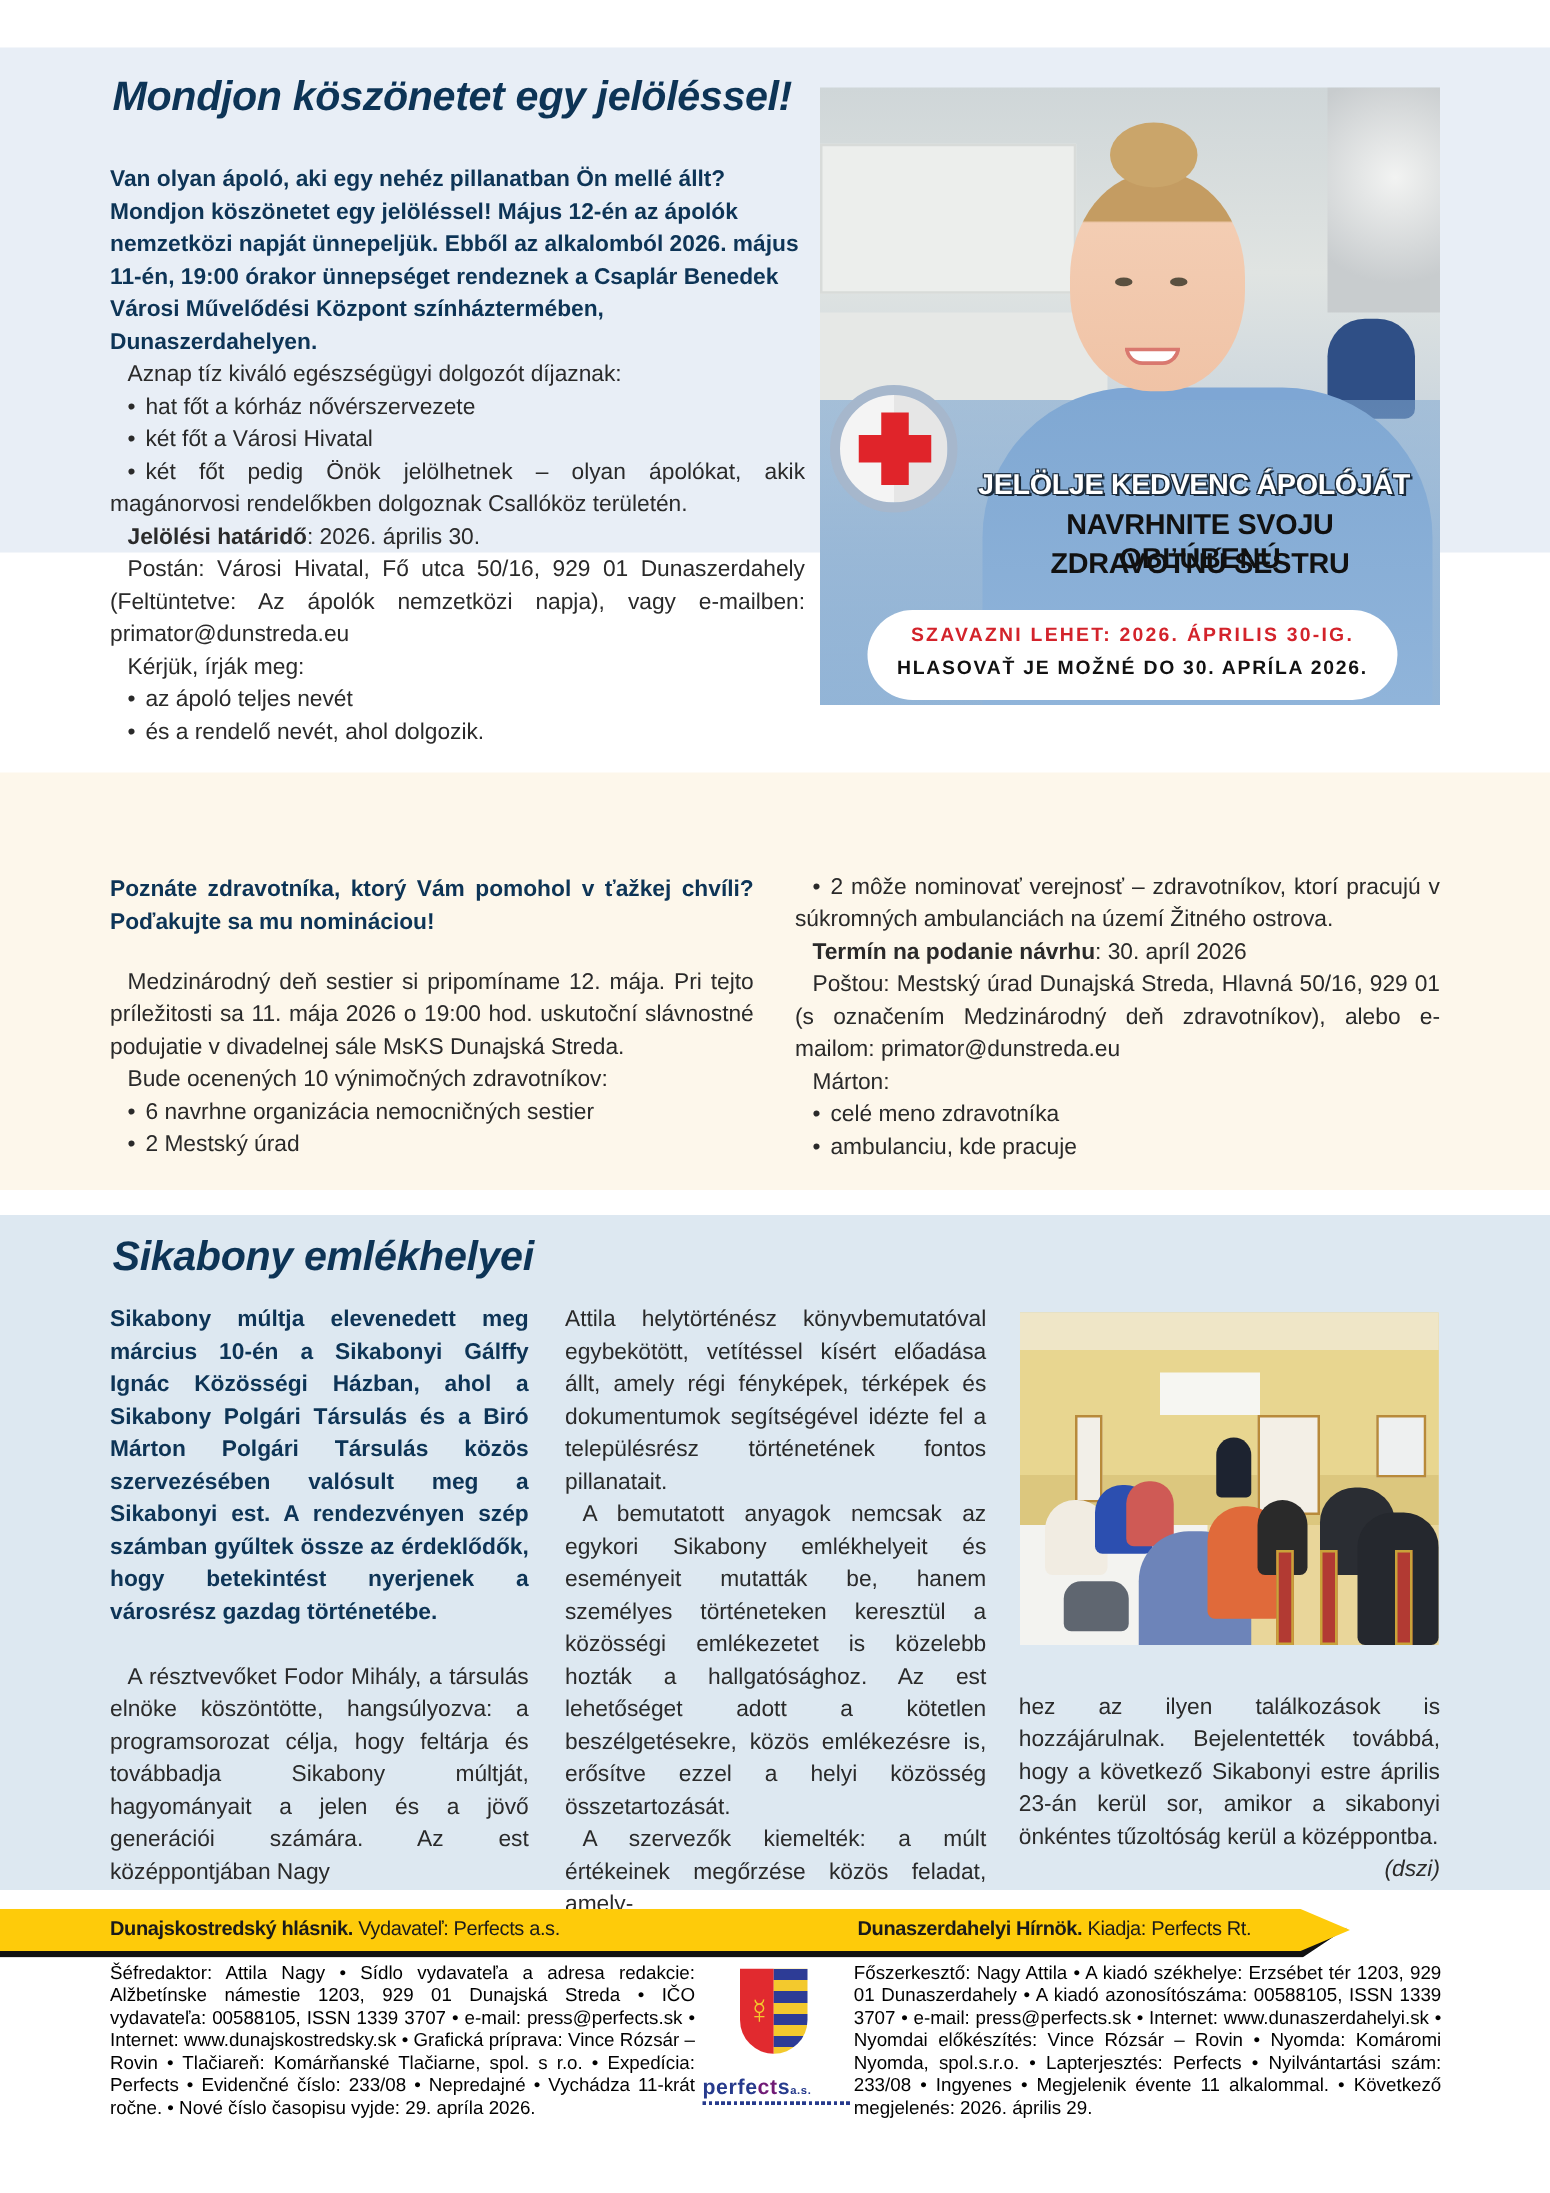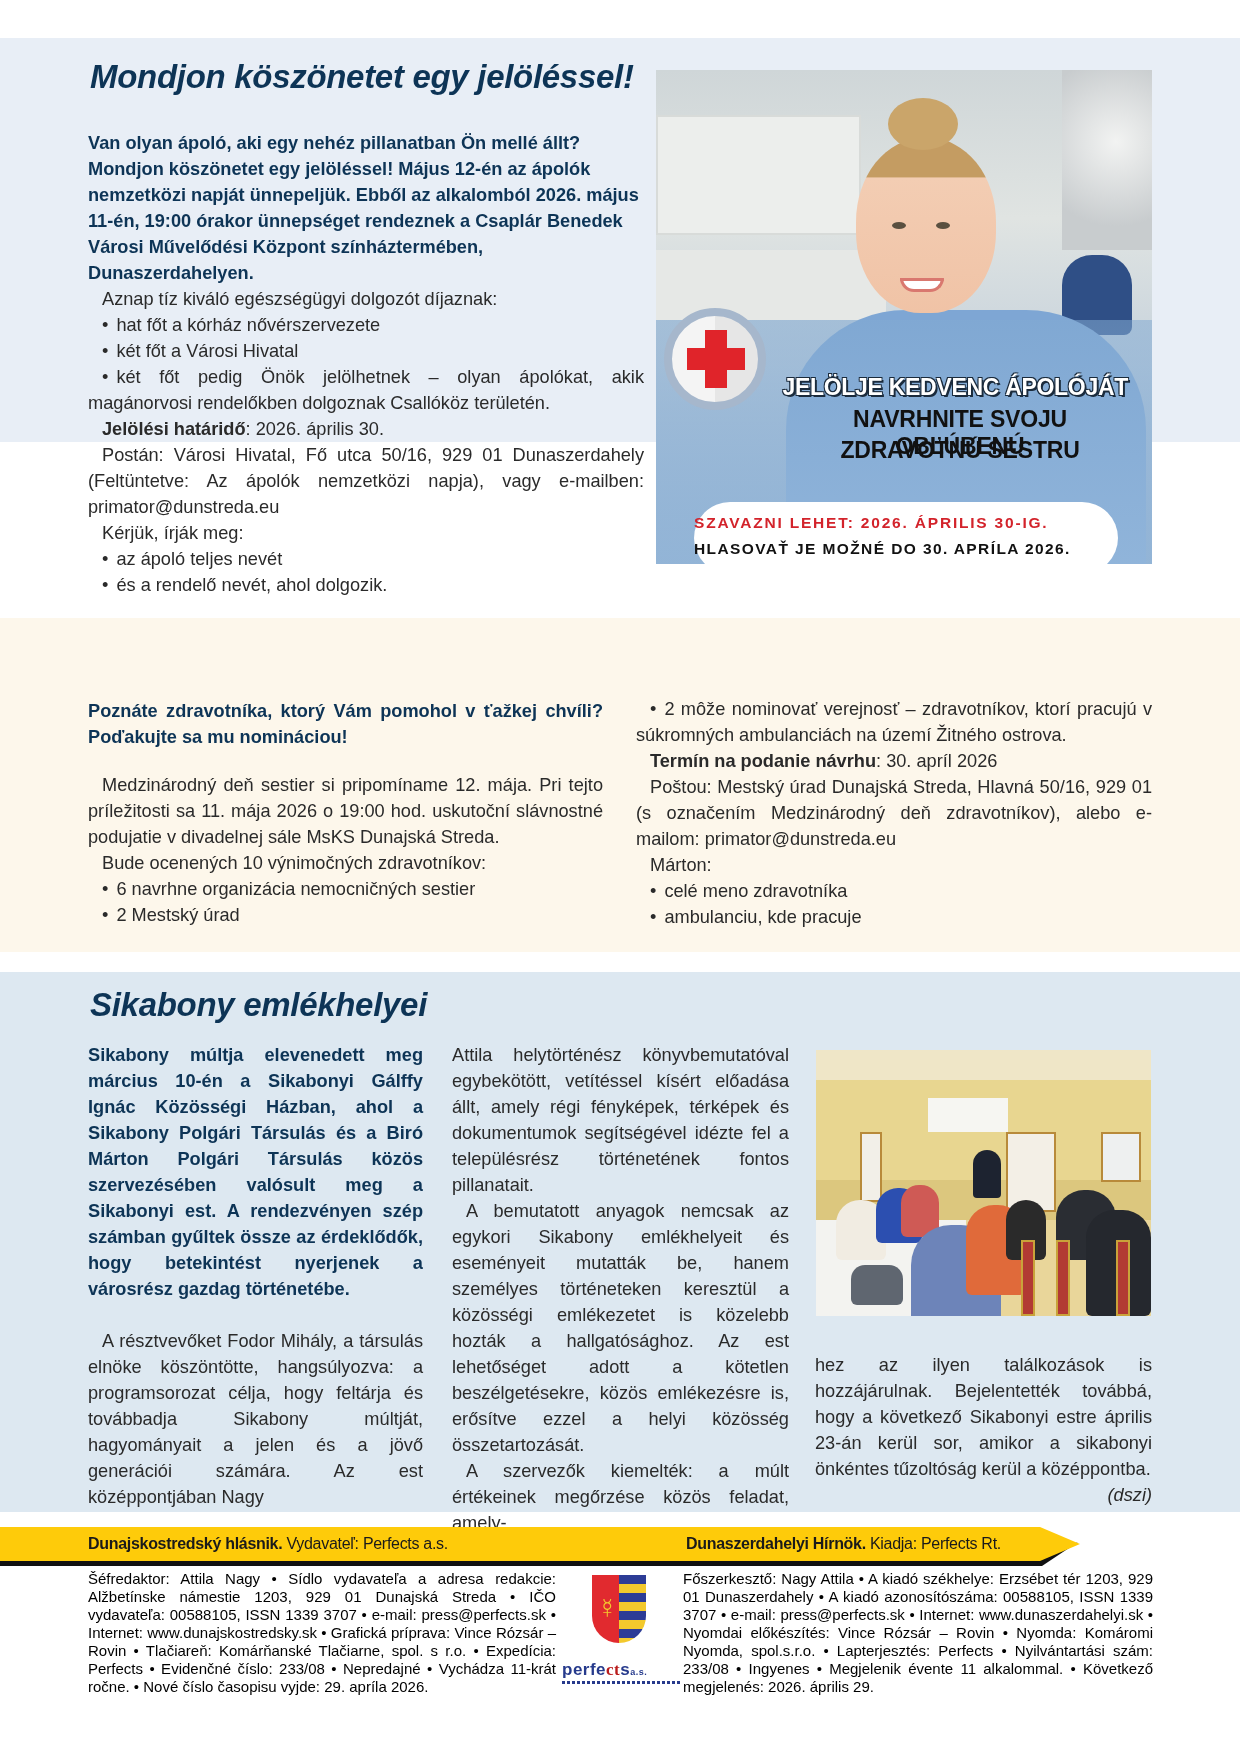--- a/index.html
+++ b/index.html
@@ -45,21 +45,21 @@
     .poster .smile { position: absolute; left: 244px; top: 208px; width: 44px; height: 14px; border-radius: 0 0 22px 22px; background: #ffffff; border: 3px solid #d9786f; }
     .poster .scrubs { position: absolute; left: 130px; top: 240px; width: 360px; height: 260px; border-radius: 120px 120px 0 0; background: #7ea6d4; }
     .poster .overlay { position: absolute; left: 0; top: 250px; width: 496px; height: 244px; background: linear-gradient(180deg, rgba(130,170,210,0.55), rgba(150,185,220,0.75)); }
     .cross-badge { position: absolute; left: 8px; top: 238px; width: 102px; height: 102px; border-radius: 50%; background: linear-gradient(90deg, #f4f4f4 50%, #e6e6e6 50%); border: 8px solid #a6b7cc; }
     .cross-v { position: absolute; left: 33px; top: 14px; width: 22px; height: 58px; background: #e0242a; }
     .cross-h { position: absolute; left: 15px; top: 32px; width: 58px; height: 22px; background: #e0242a; }
     .poster-line1 { position: absolute; left: 0; width: 496px; top: 304px; text-align: right; padding-right: 24px; font-weight: bold; font-size: 23px; color: #ffffff; letter-spacing: -0.3px; text-shadow: 2px 2px 0 #1b2b3c, -1px -1px 0 #1b2b3c, 1px -1px 0 #1b2b3c, -1px 1px 0 #1b2b3c; }
     .poster-line2, .poster-line3 { position: absolute; left: 130px; width: 348px; text-align: center; font-weight: bold; font-size: 23px; color: #111111; letter-spacing: -0.2px; }
     .poster-line2 { top: 336px; }
     .poster-line3 { top: 367px; }
-    .pill { position: absolute; left: 38px; top: 432px; width: 424px; height: 72px; background: #ffffff; border-radius: 36px; }
+    .pill { position: absolute; left: 38px; top: 418px; width: 424px; height: 72px; background: #ffffff; border-radius: 36px; text-align: center; }
     .pill-1 { margin-top: 12px; color: #d3232b; font-weight: bold; font-size: 15.5px; letter-spacing: 1.8px; }
     .pill-2 { margin-top: 8px; color: #111111; font-weight: bold; font-size: 15.5px; letter-spacing: 1.4px; }
 
     
     .s2-left { position: absolute; left: 88px; top: 80px; width: 515px; }
     .s2-right { position: absolute; left: 636px; top: 78px; width: 516px; }
 
     
     .s3-col1 { position: absolute; left: 88px; top: 70px; width: 335px; }
     .s3-col2 { position: absolute; left: 452px; top: 70px; width: 337px; }
@@ -104,21 +104,21 @@
 
     .imprint { position: absolute; top: 1570px; font-size: 15px; line-height: 18px; color: #000000; text-align: justify; }
     .imprint-left { left: 88px; width: 468px; }
     .imprint-right { left: 683px; width: 470px; }
 
     .coat { position: absolute; left: 592px; top: 1575px; width: 54px; height: 68px; }
     .coat-left { position: absolute; left: 0; top: 0; width: 27px; height: 68px; background: #e12a2f; border-radius: 0 0 0 30px; }
     .coat-right { position: absolute; left: 27px; top: 0; width: 27px; height: 68px; border-radius: 0 0 30px 0; background: repeating-linear-gradient(180deg, #2d3c96 0 9px, #f3c92d 9px 18px); }
     .coat-symbol { position: absolute; left: 5px; top: 12px; width: 18px; height: 44px; color: #f3c92d; font-size: 28px; line-height: 44px; text-align: center; font-weight: bold; }
     .perfects { position: absolute; left: 562px; top: 1660px; font-size: 17px; font-weight: bold; color: #263a8c; letter-spacing: 0.5px; }
-    .perfects .hi { color: #b91c1c; font-family: Liberation Serif, serif; }
+    .perfects .hi { color: #701a75; }
     .perfects .as { font-size: 9px; color: #263a8c; }
     .perfects-sub { position: absolute; left: 562px; top: 1681px; width: 118px; height: 3px; background: repeating-linear-gradient(90deg, #263a8c 0 3px, transparent 3px 5px); }
   </style>
 </head>
 <body>
 
 <div class="section s1">
   <h1 class="title" style="top:20px;">Mondjon köszönetet egy jelöléssel!</h1>
   <div class="s1-text">
     <p class="p lead">Van olyan ápoló, aki egy nehéz pillanatban Ön mellé állt? Mondjon köszönetet egy jelöléssel! Május 12-én az ápolók nemzetközi napját ünnepeljük. Ebből az alkalomból 2026. május 11-én, 19:00 órakor ünnepséget rendeznek a Csaplár Benedek Városi Művelődési Központ színháztermében, Dunaszerdahelyen.</p>

